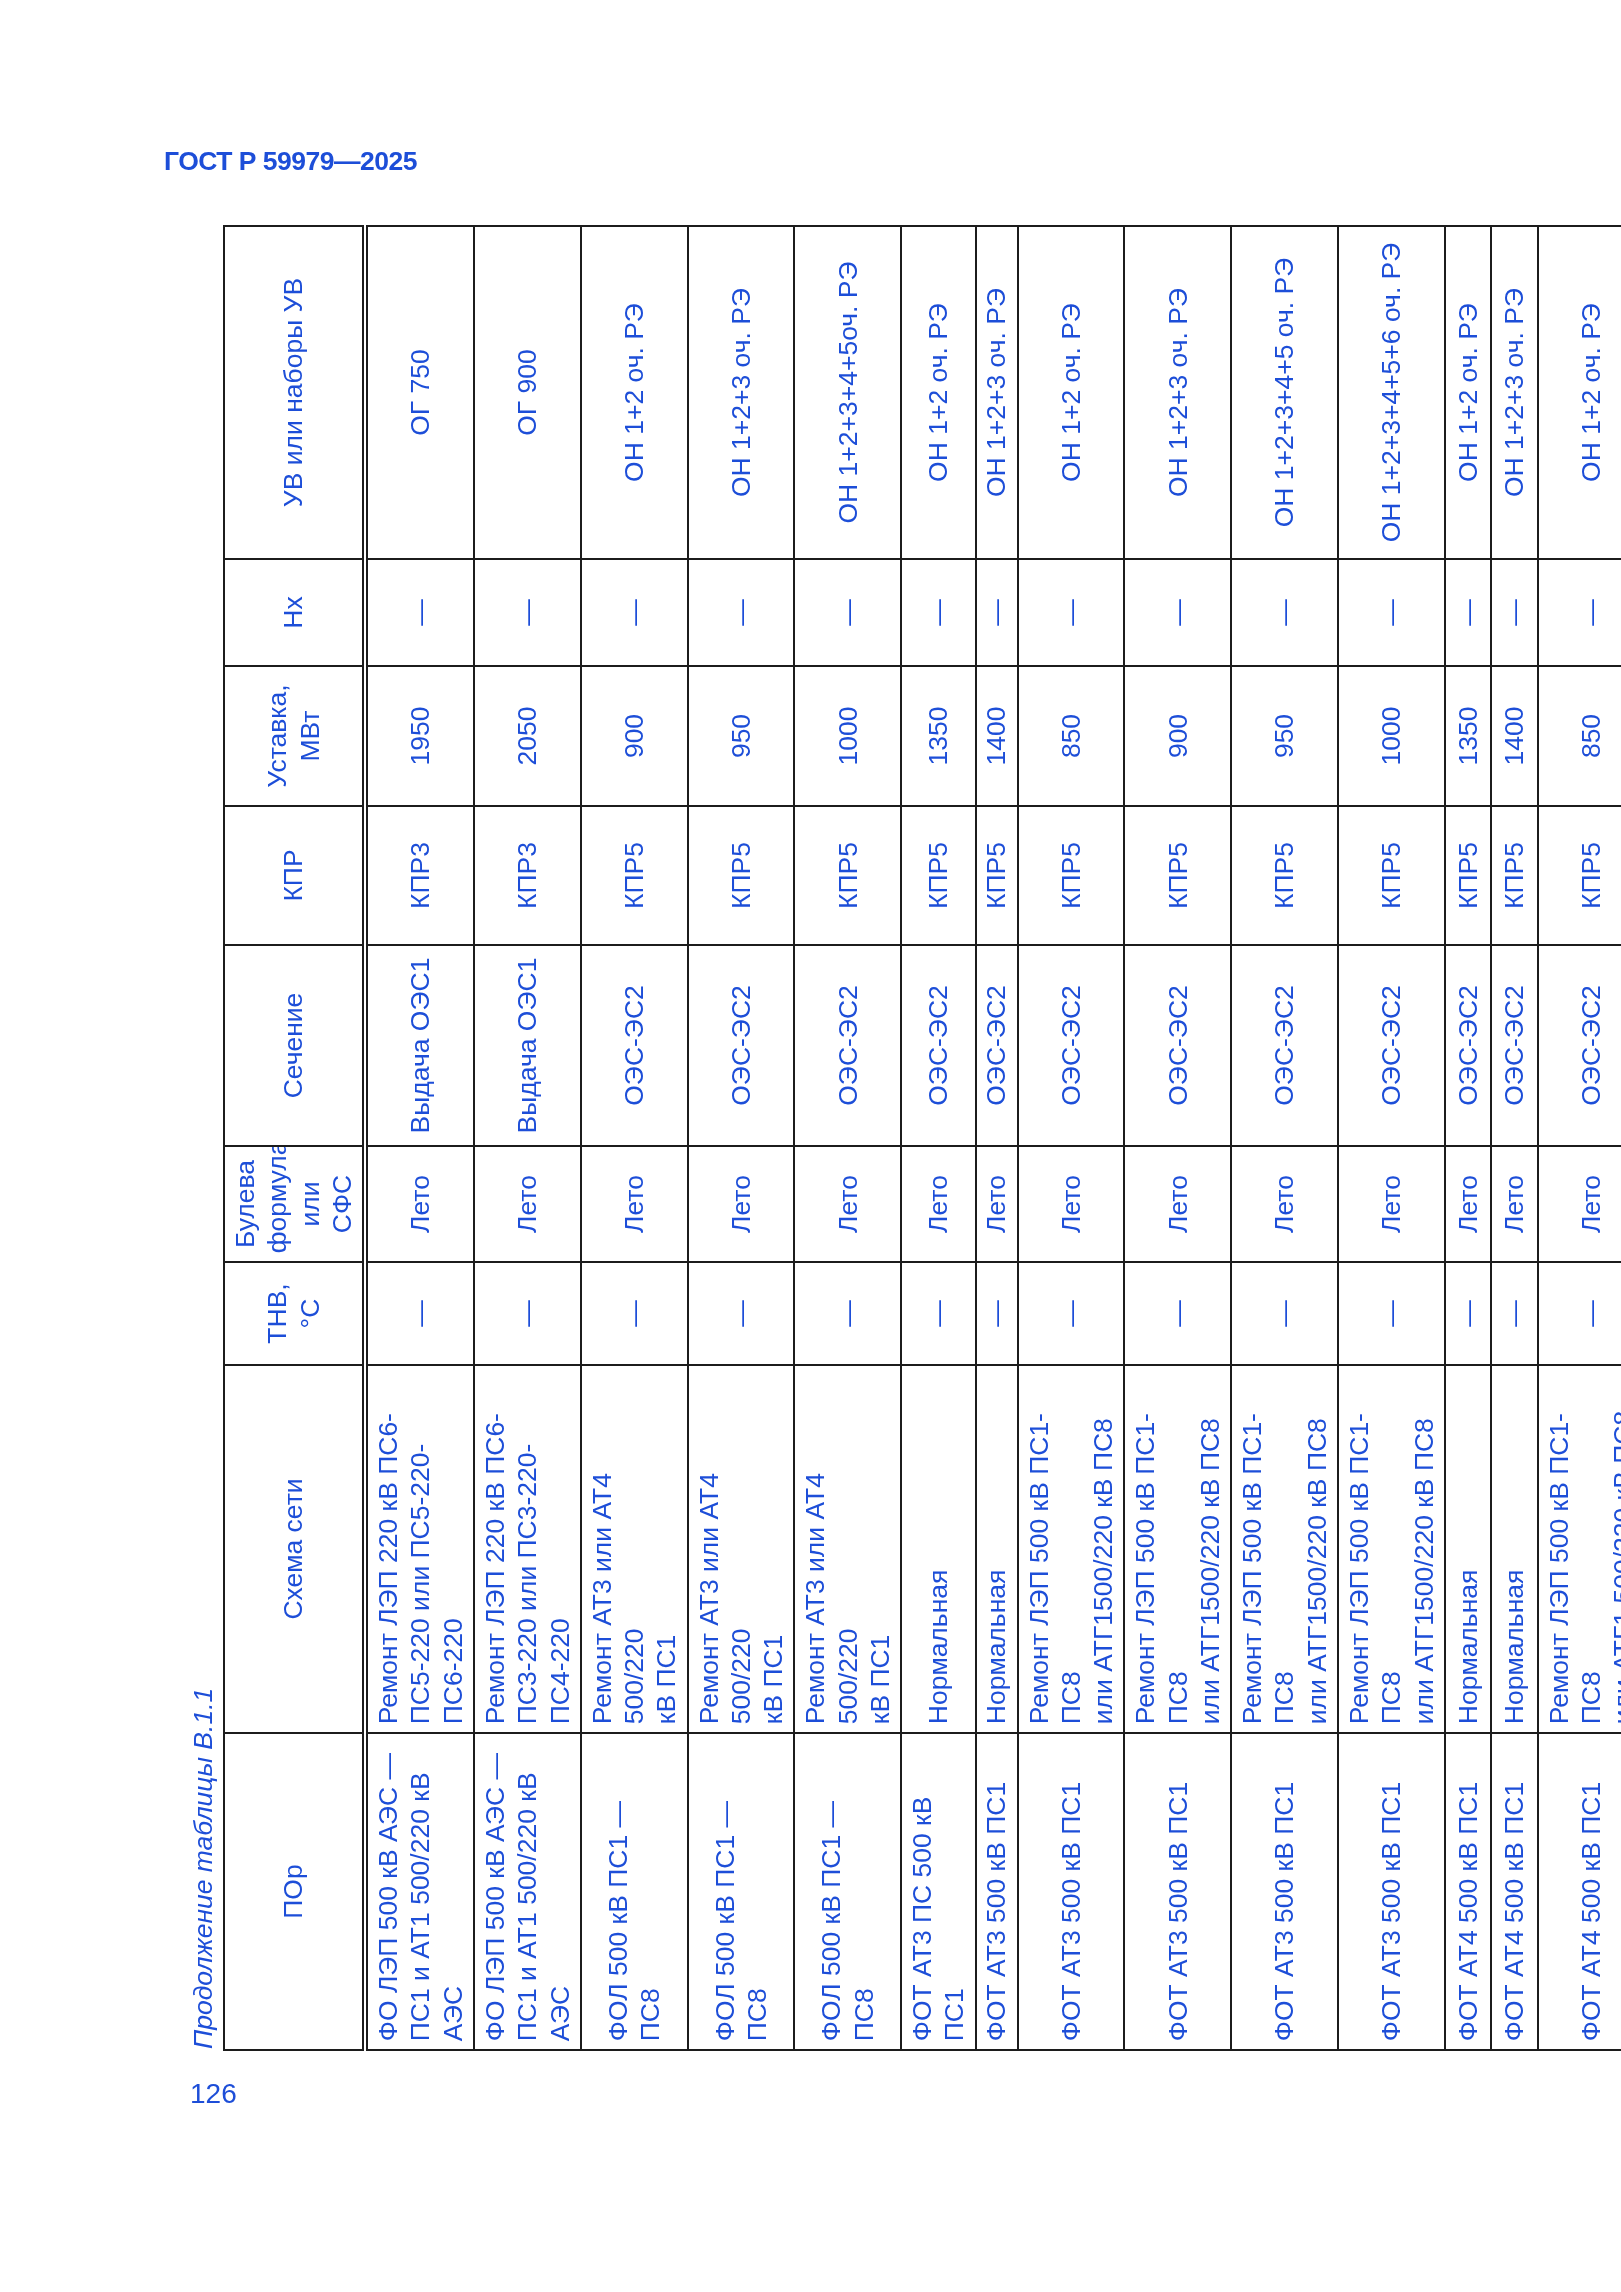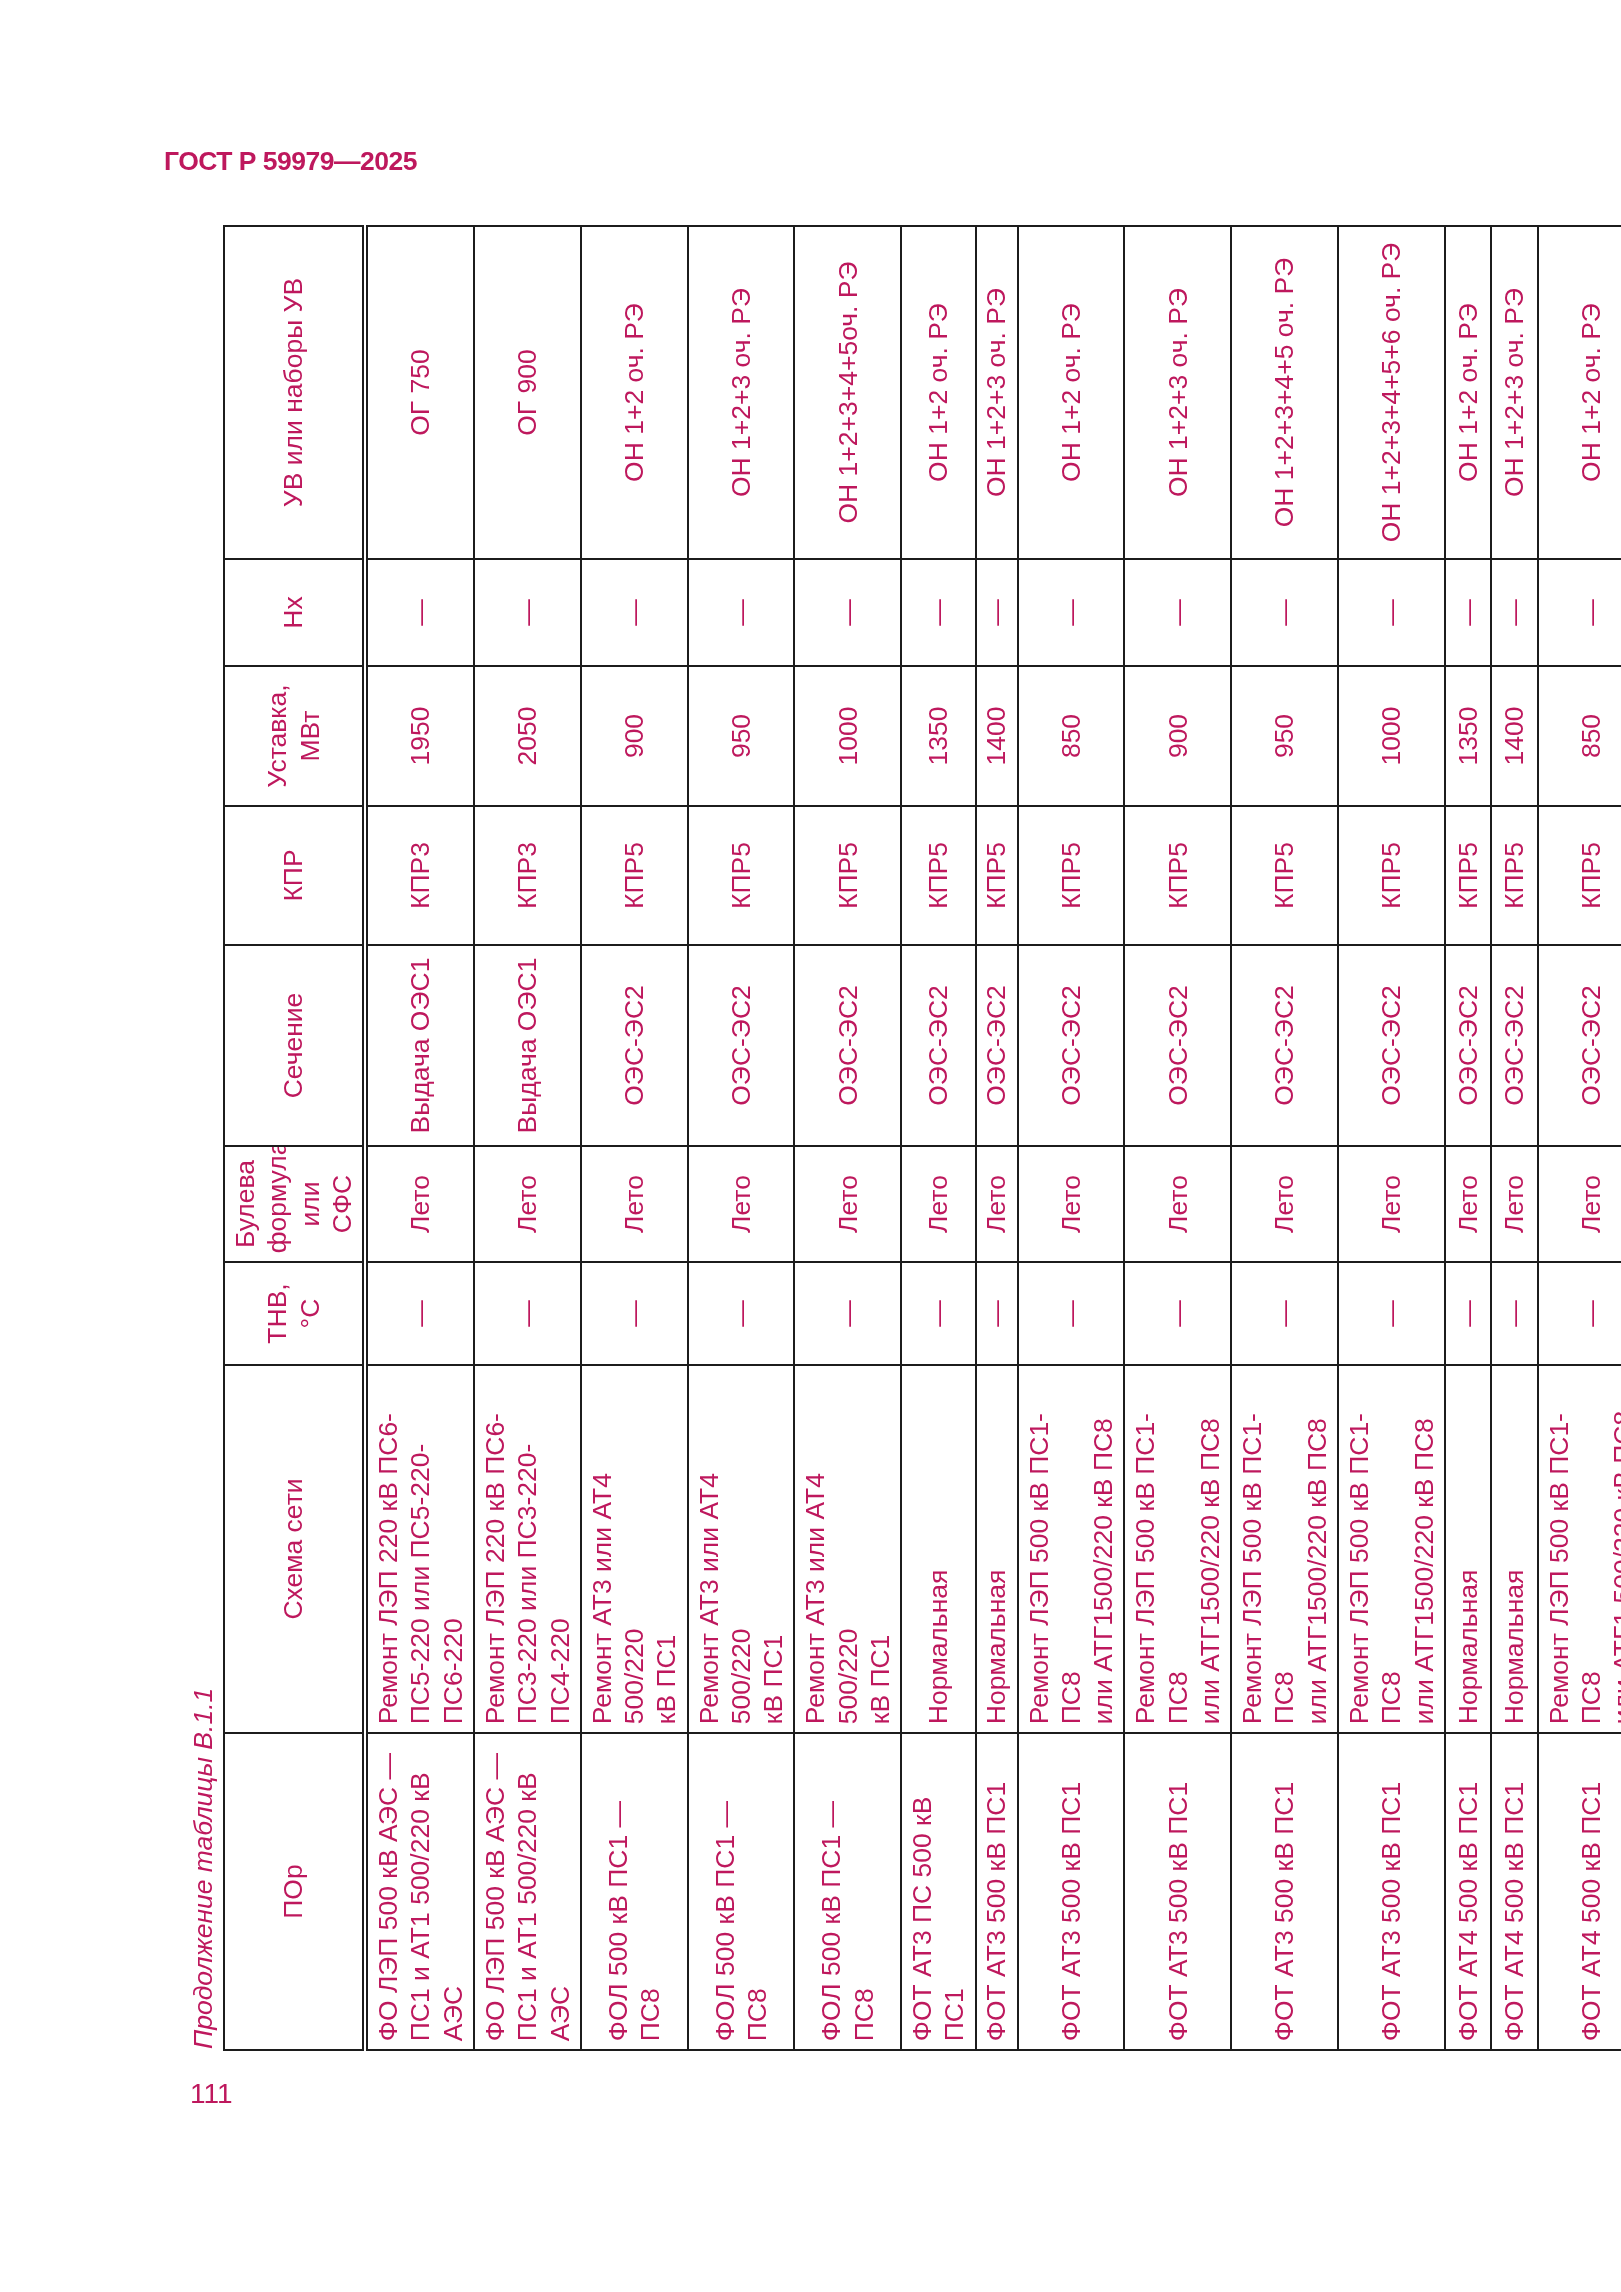--- a/index.html
+++ b/index.html
@@ -1,18 +1,18 @@
 <!DOCTYPE html>
 <html><head>
 <meta charset="utf-8">
 <style>
   html,body { margin:0; padding:0; background:#e8e8e8; }
   .page {
     position:relative; width:1621px; height:2293px; background:#ffffff;
-    font-family:"Liberation Sans", sans-serif; color:#be185d; overflow:hidden;
+    font-family:"Liberation Sans", sans-serif; color:#1d4ed8; overflow:hidden;
   }
   .doc-code {
     position:absolute; left:164px; top:146px;
     font-size:26.5px; font-weight:bold; letter-spacing:-0.5px; white-space:nowrap;
   }
   .page-num {
     position:absolute; left:190px; top:2078px; font-size:28px;
   }
   
   .caption {
@@ -253,16 +253,16 @@
             <td>ОЭС-ЭС2</td>
             <td>КПР5</td>
             <td>850</td>
             <td>—</td>
             <td>ОН 1+2 оч. РЭ</td>
           </tr>
         </tbody>
     </table>
   </div>
 
-  <div class="page-num">111</div>
+  <div class="page-num">126</div>
 
 </div>
 
 
 </body></html>

